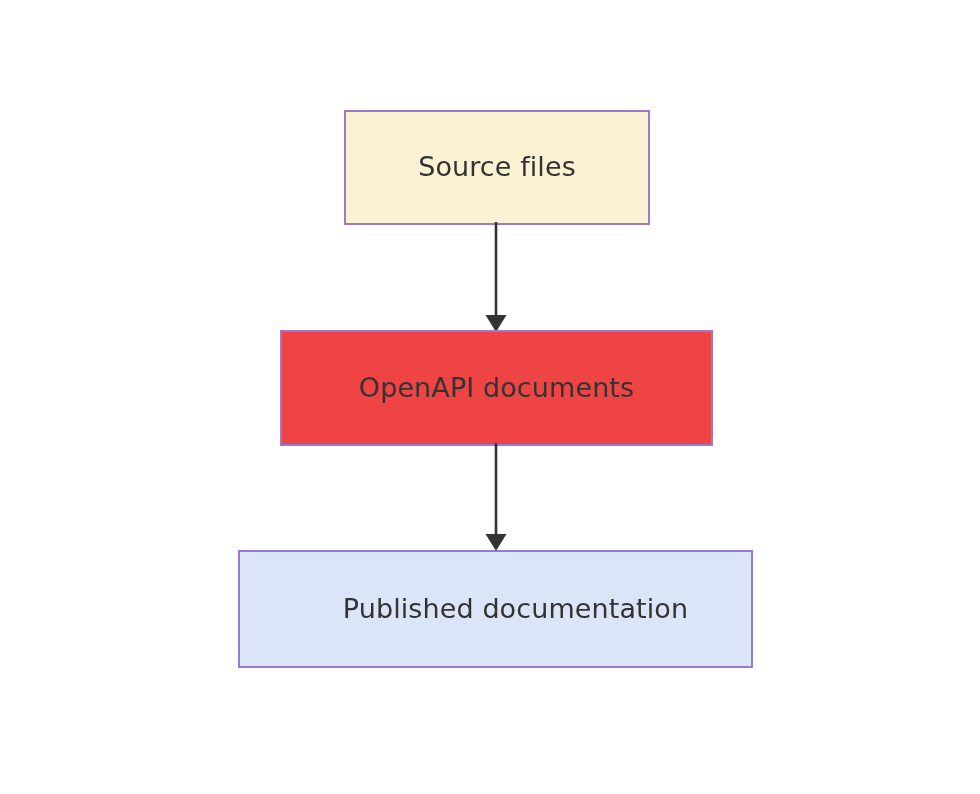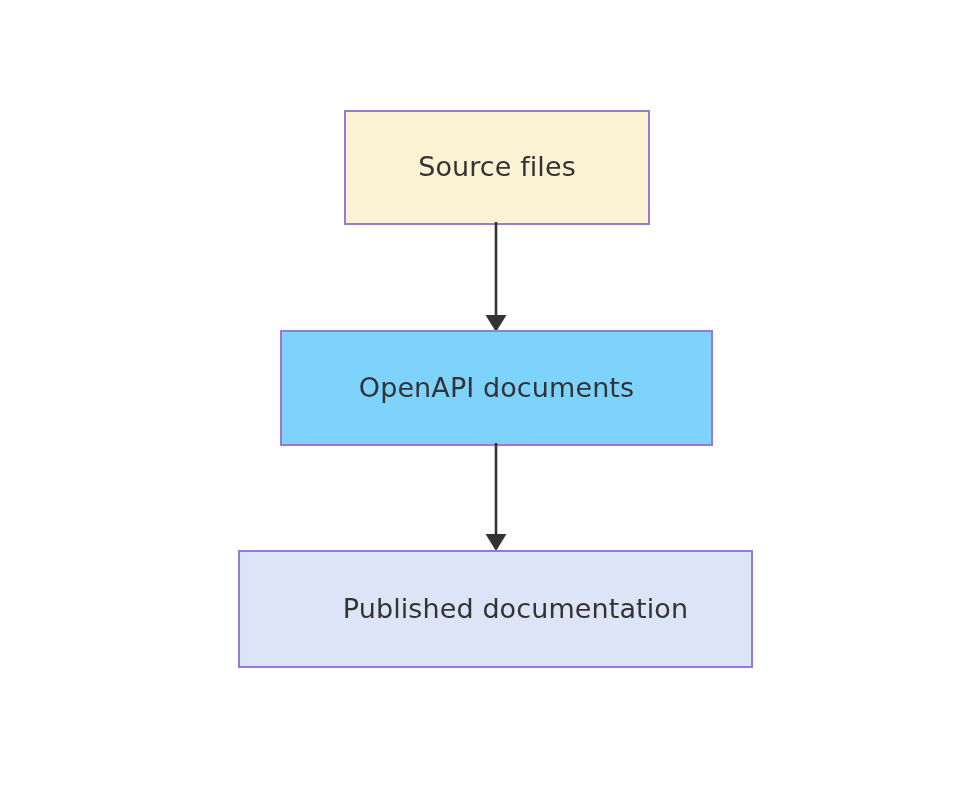--- a/index.html
+++ b/index.html
@@ -92,21 +92,21 @@
 
   <div class="flow-node" id="node-source-files" style="background-color: rgb(251, 242, 212); border-color: rgb(154, 121, 208);">
     <span class="flow-node-label" style="color: rgb(51, 51, 51);">Source files</span>
   </div>
 
   <svg class="flow-edge" id="edge-source-to-openapi" viewBox="0 0 60 112" width="60" height="112">
     <line x1="30" y1="0" x2="30" y2="96" stroke="#333333" stroke-width="2.6"></line>
     <polygon points="19.5,93 40.5,93 30,110" fill="#333333"></polygon>
   </svg>
 
-  <div class="flow-node" id="node-openapi-documents" style="background-color: #7dd3fc; border-color: rgb(154, 121, 208);">
+  <div class="flow-node" id="node-openapi-documents" style="background-color: #ef4444; border-color: rgb(154, 121, 208);">
     <span class="flow-node-label" style="color: rgb(51, 51, 51);">OpenAPI documents</span>
   </div>
 
   <svg class="flow-edge" id="edge-openapi-to-published" viewBox="0 0 60 110" width="60" height="110">
     <line x1="30" y1="0" x2="30" y2="94" stroke="#333333" stroke-width="2.6"></line>
     <polygon points="19.5,91 40.5,91 30,108" fill="#333333"></polygon>
   </svg>
 
   <div class="flow-node" id="node-published-documentation" style="background-color: rgb(220, 229, 248); border-color: rgb(154, 121, 208);">
     <span class="flow-node-label" style="color: rgb(51, 51, 51);">Published documentation</span>

